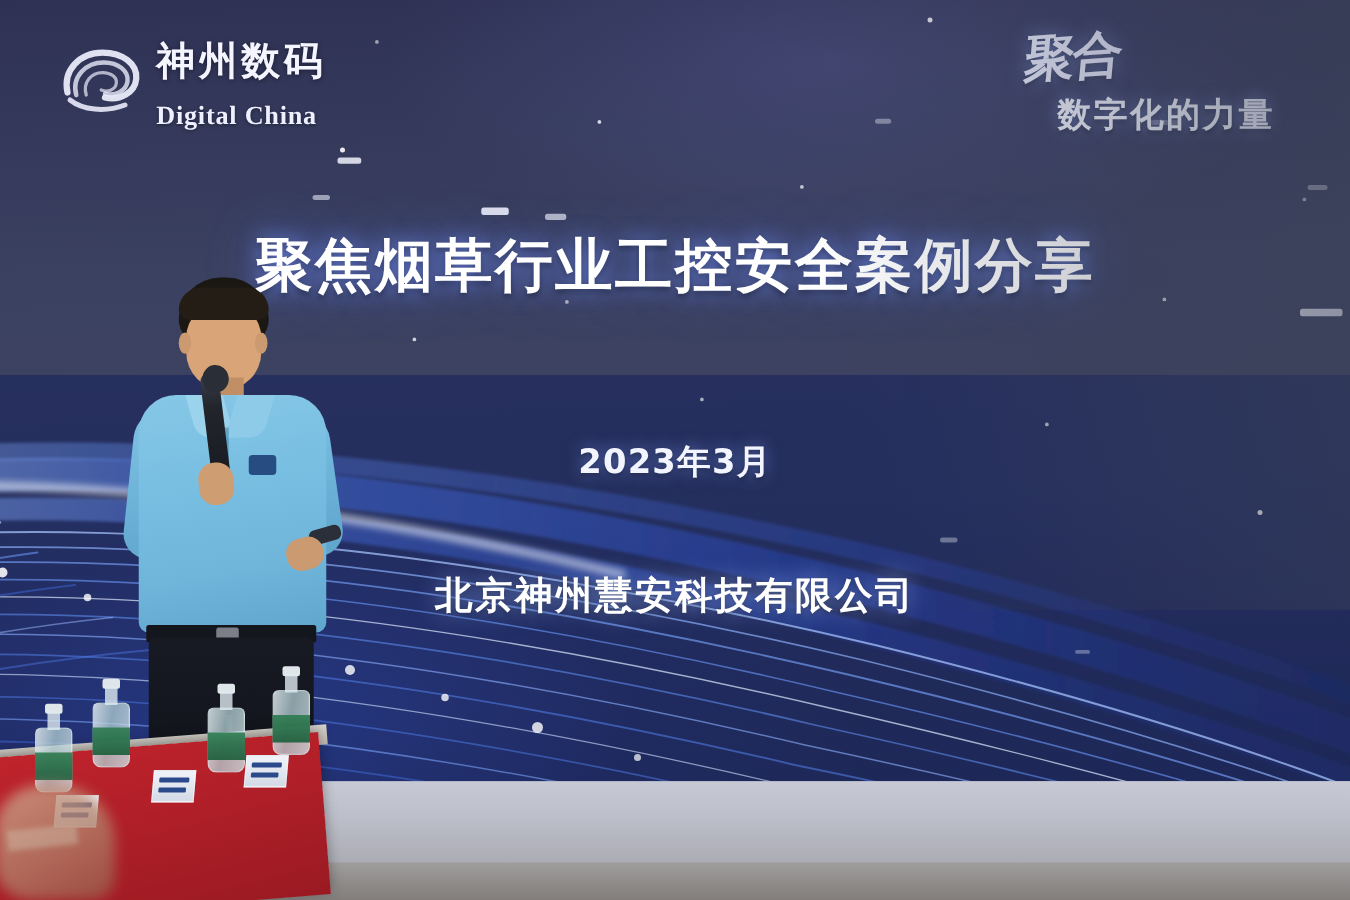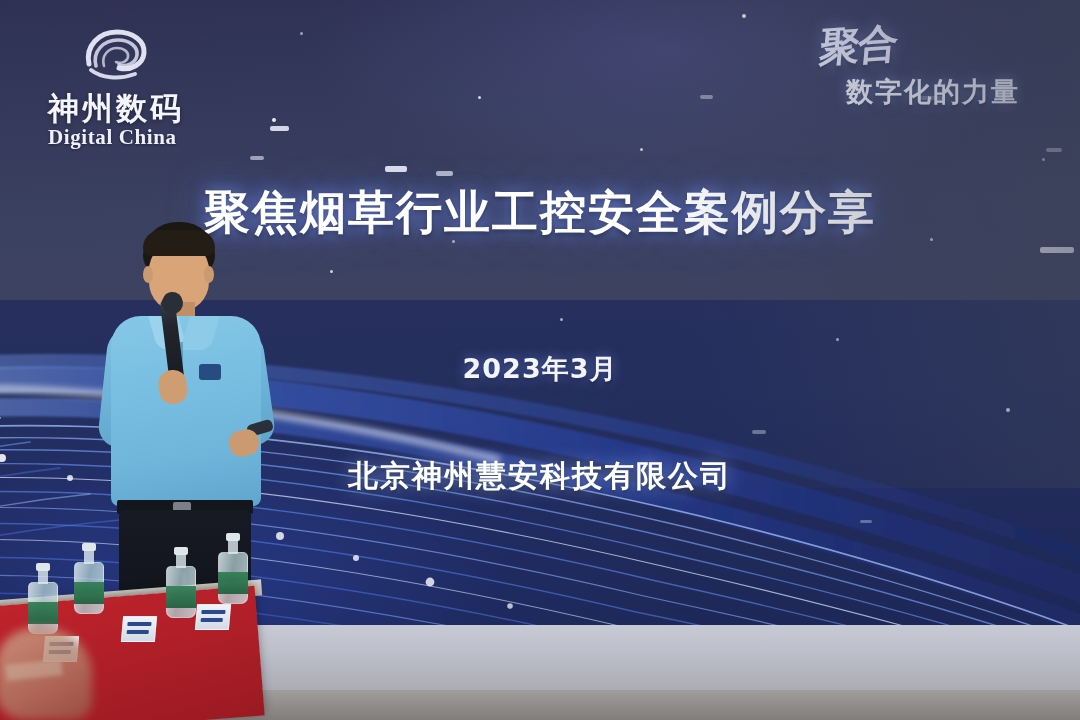--- a/index.html
+++ b/index.html
@@ -70,32 +70,32 @@
     font-weight:700;
     font-size:30px;
     letter-spacing:2px;
     color:#ffffff;
     text-shadow:0 0 18px rgba(150,180,255,.8), 0 2px 5px rgba(0,0,0,.5);
     white-space:nowrap;
   }
 
   
   .brand-left{
-    position:absolute; left:48px; top:24px;
-    display:flex; align-items:center; gap:11px;flex-direction:column;
+    position:absolute; left:48px; top:34px;
+    display:flex; gap:11px;
   }
   .dc-mark{ width:66px; height:58px; flex:0 0 auto; }
   .dc-words{ display:flex; flex-direction:column; line-height:1; }
   .dc-cn{
     font-family:"DejaVu Sans","Liberation Sans",sans-serif;
     font-size:31px; font-weight:700; color:#f4f5ff; letter-spacing:3px;
     text-shadow:0 1px 4px rgba(0,0,0,.45);
   }
   .dc-en{
-    margin-top:3px;
+    margin-top:17px;
     font-family:"Liberation Serif","DejaVu Serif",serif;
     font-size:21px; font-weight:700; color:#eef0ff; letter-spacing:.6px;
     text-shadow:0 1px 3px rgba(0,0,0,.45);
   }
 
   .brand-right{
     position:absolute; right:28px; top:18px; width:250px; height:96px;
   }
   .juhe{
     position:absolute; left:18px; top:0;

